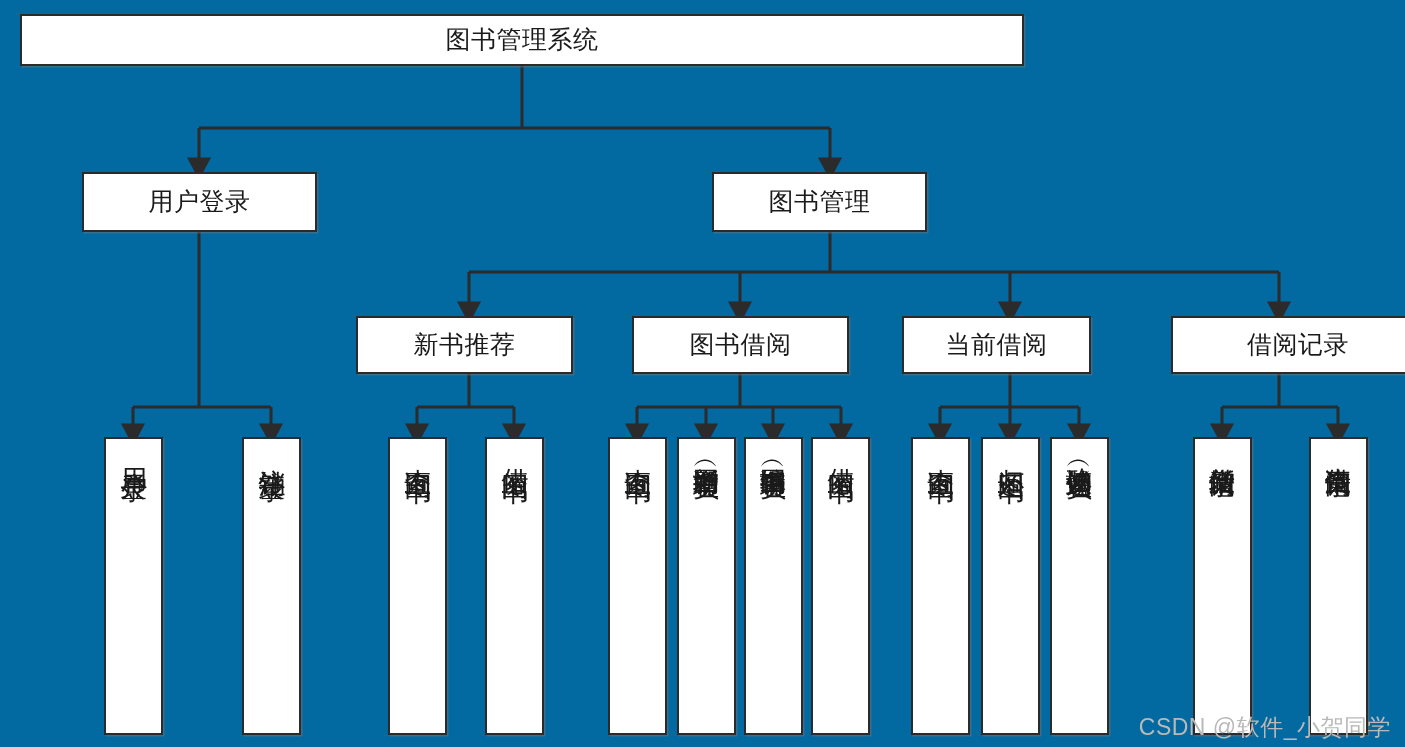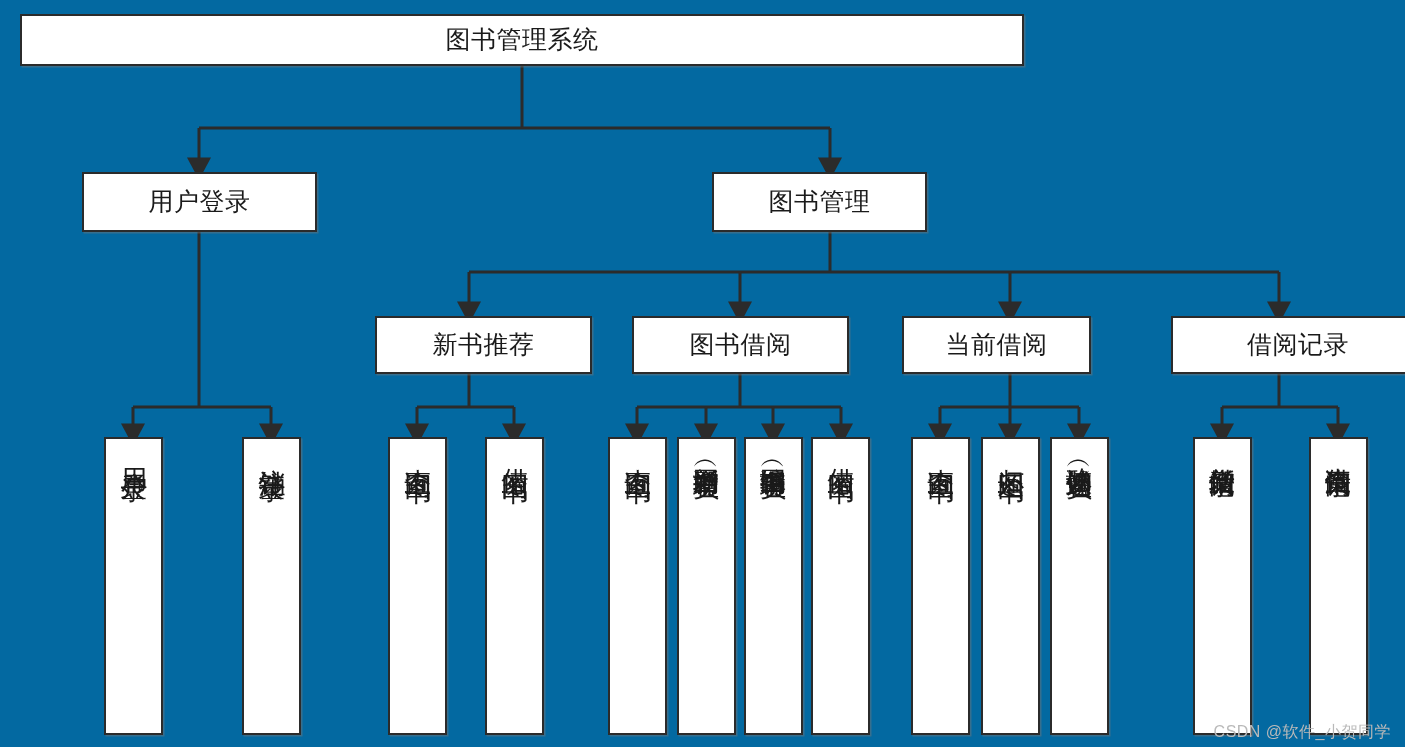--- a/index.html
+++ b/index.html
@@ -59,21 +59,21 @@
     margin: 0 auto;
   }
   .node.vert.tall .lbl {
     font-size: 26px;
     letter-spacing: 1px;
   }
   .watermark {
     position: absolute;
     right: 14px;
     bottom: 4px;
-    font-size: 16px;
+    font-size: 23px;
     color: #b9b9b9;
     letter-spacing: 0.5px;
     white-space: nowrap;
     user-select: none;
   }
 </style>
 </head>
 <body>
 
 <div id="canvas">
@@ -132,21 +132,21 @@
     <span class="lbl">图书管理系统</span>
   </div>
 
   <div class="node horiz" style="left:82px; top:172px; width:235px; height:60px;">
     <span class="lbl">用户登录</span>
   </div>
   <div class="node horiz" style="left:712px; top:172px; width:215px; height:60px;">
     <span class="lbl">图书管理</span>
   </div>
 
-  <div class="node horiz" style="left:375px; top:316px; width:217px; height:58px;justify-content:center;">
+  <div class="node horiz" style="left:356px; top:316px; width:217px; height:58px;justify-content:center;">
     <span class="lbl">新书推荐</span>
   </div>
   <div class="node horiz" style="left:632px; top:316px; width:217px; height:58px;justify-content:center;">
     <span class="lbl">图书借阅</span>
   </div>
   <div class="node horiz" style="left:902px; top:316px; width:189px; height:58px;">
     <span class="lbl">当前借阅</span>
   </div>
   <div class="node horiz" style="left:1171px; top:316px; width:254px; height:58px;">
     <span class="lbl">借阅记录</span>

